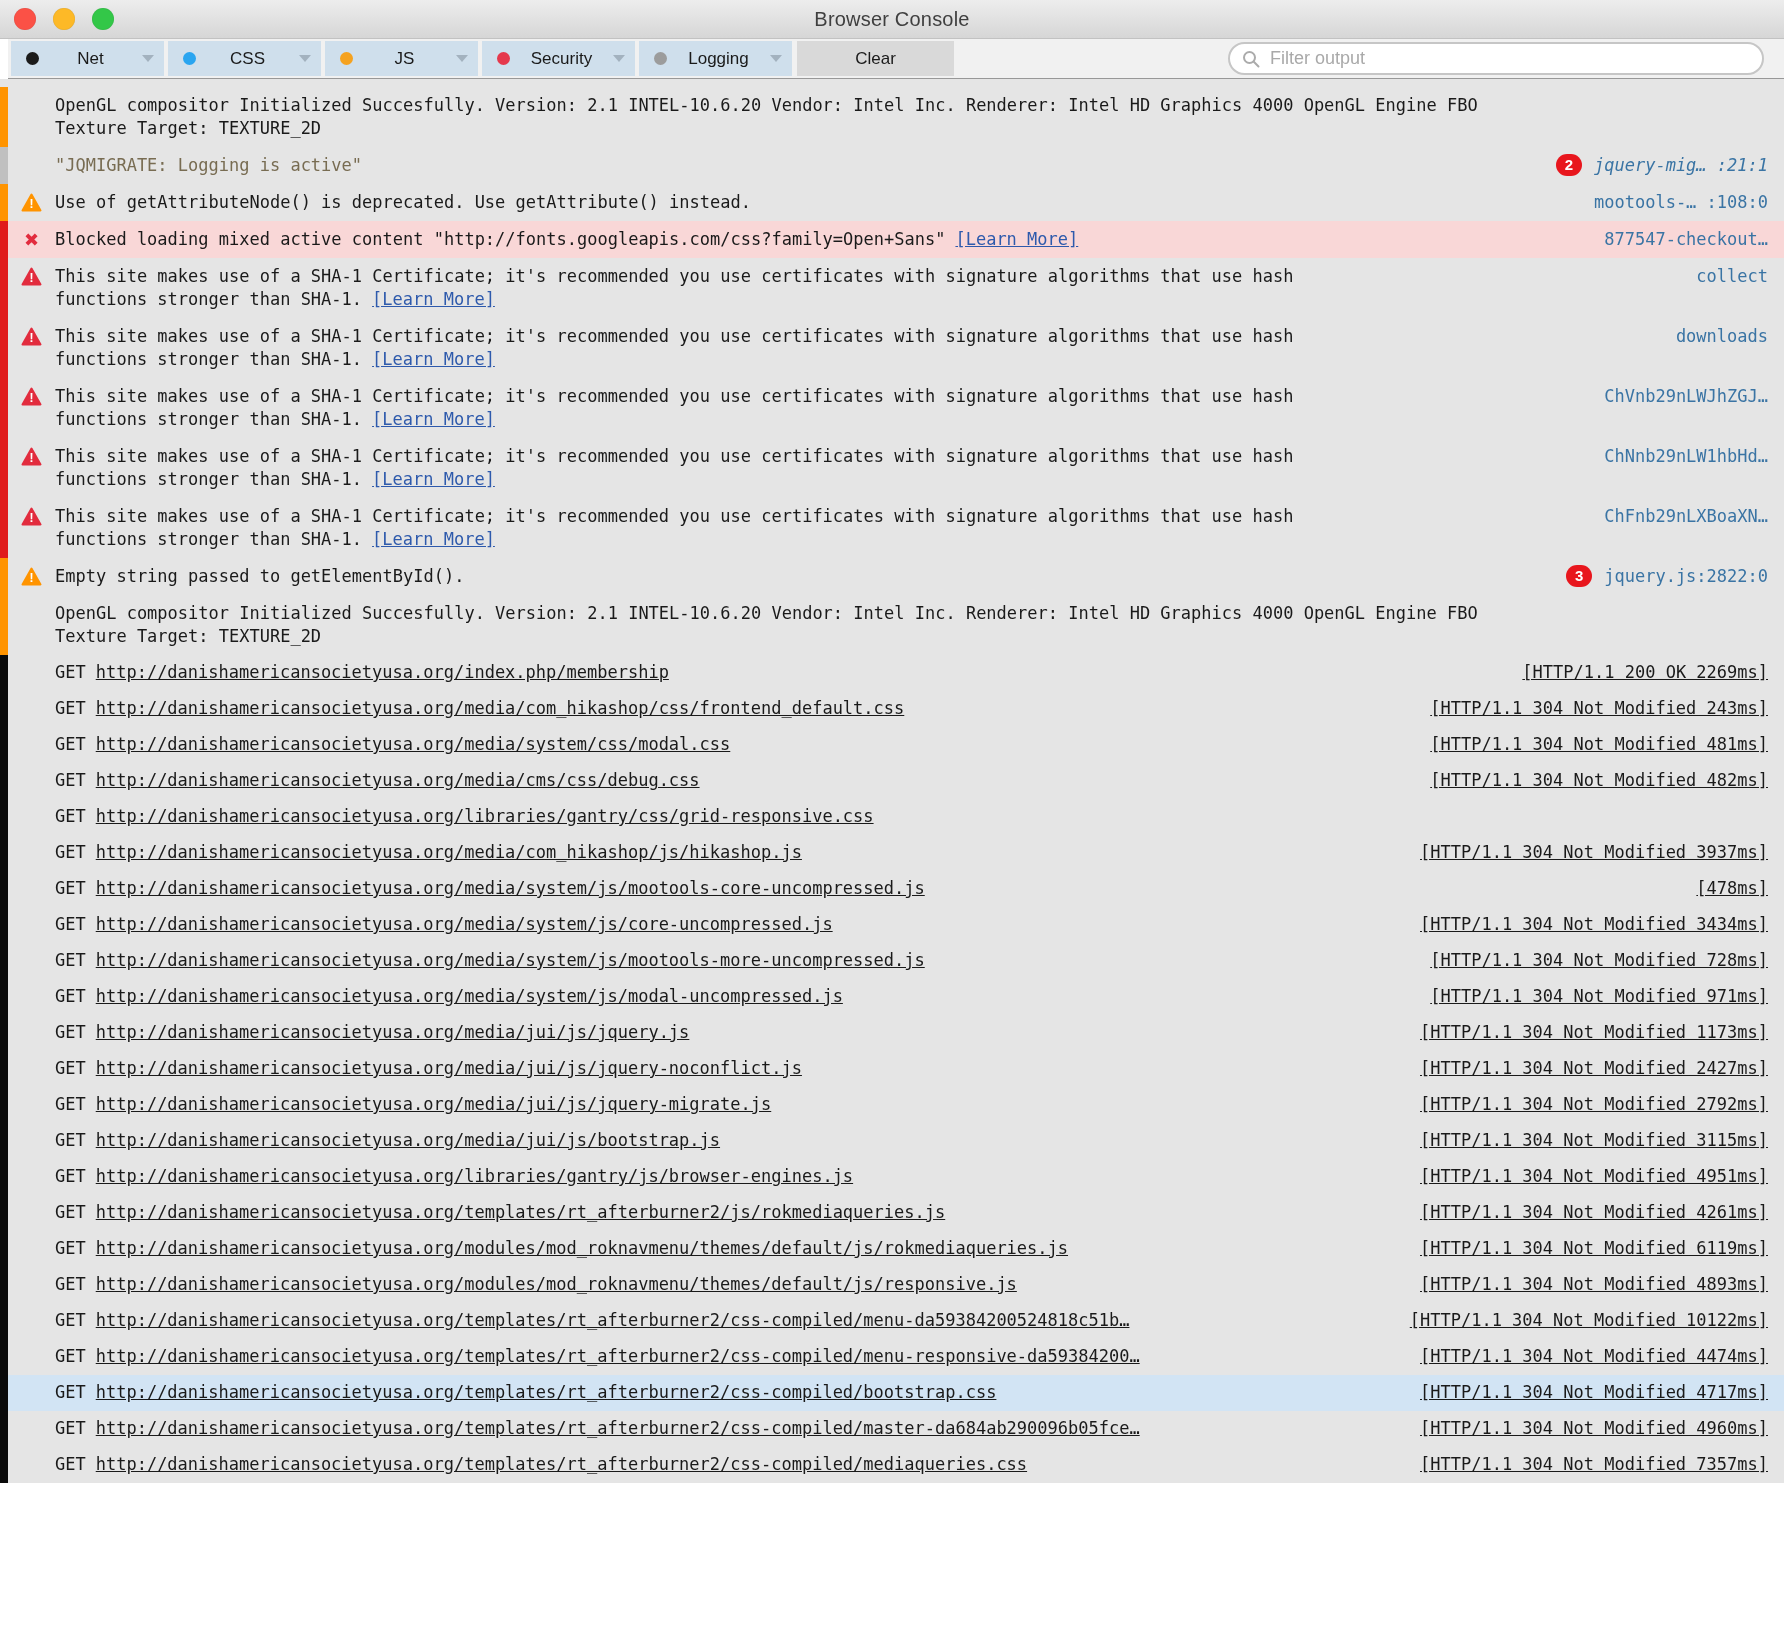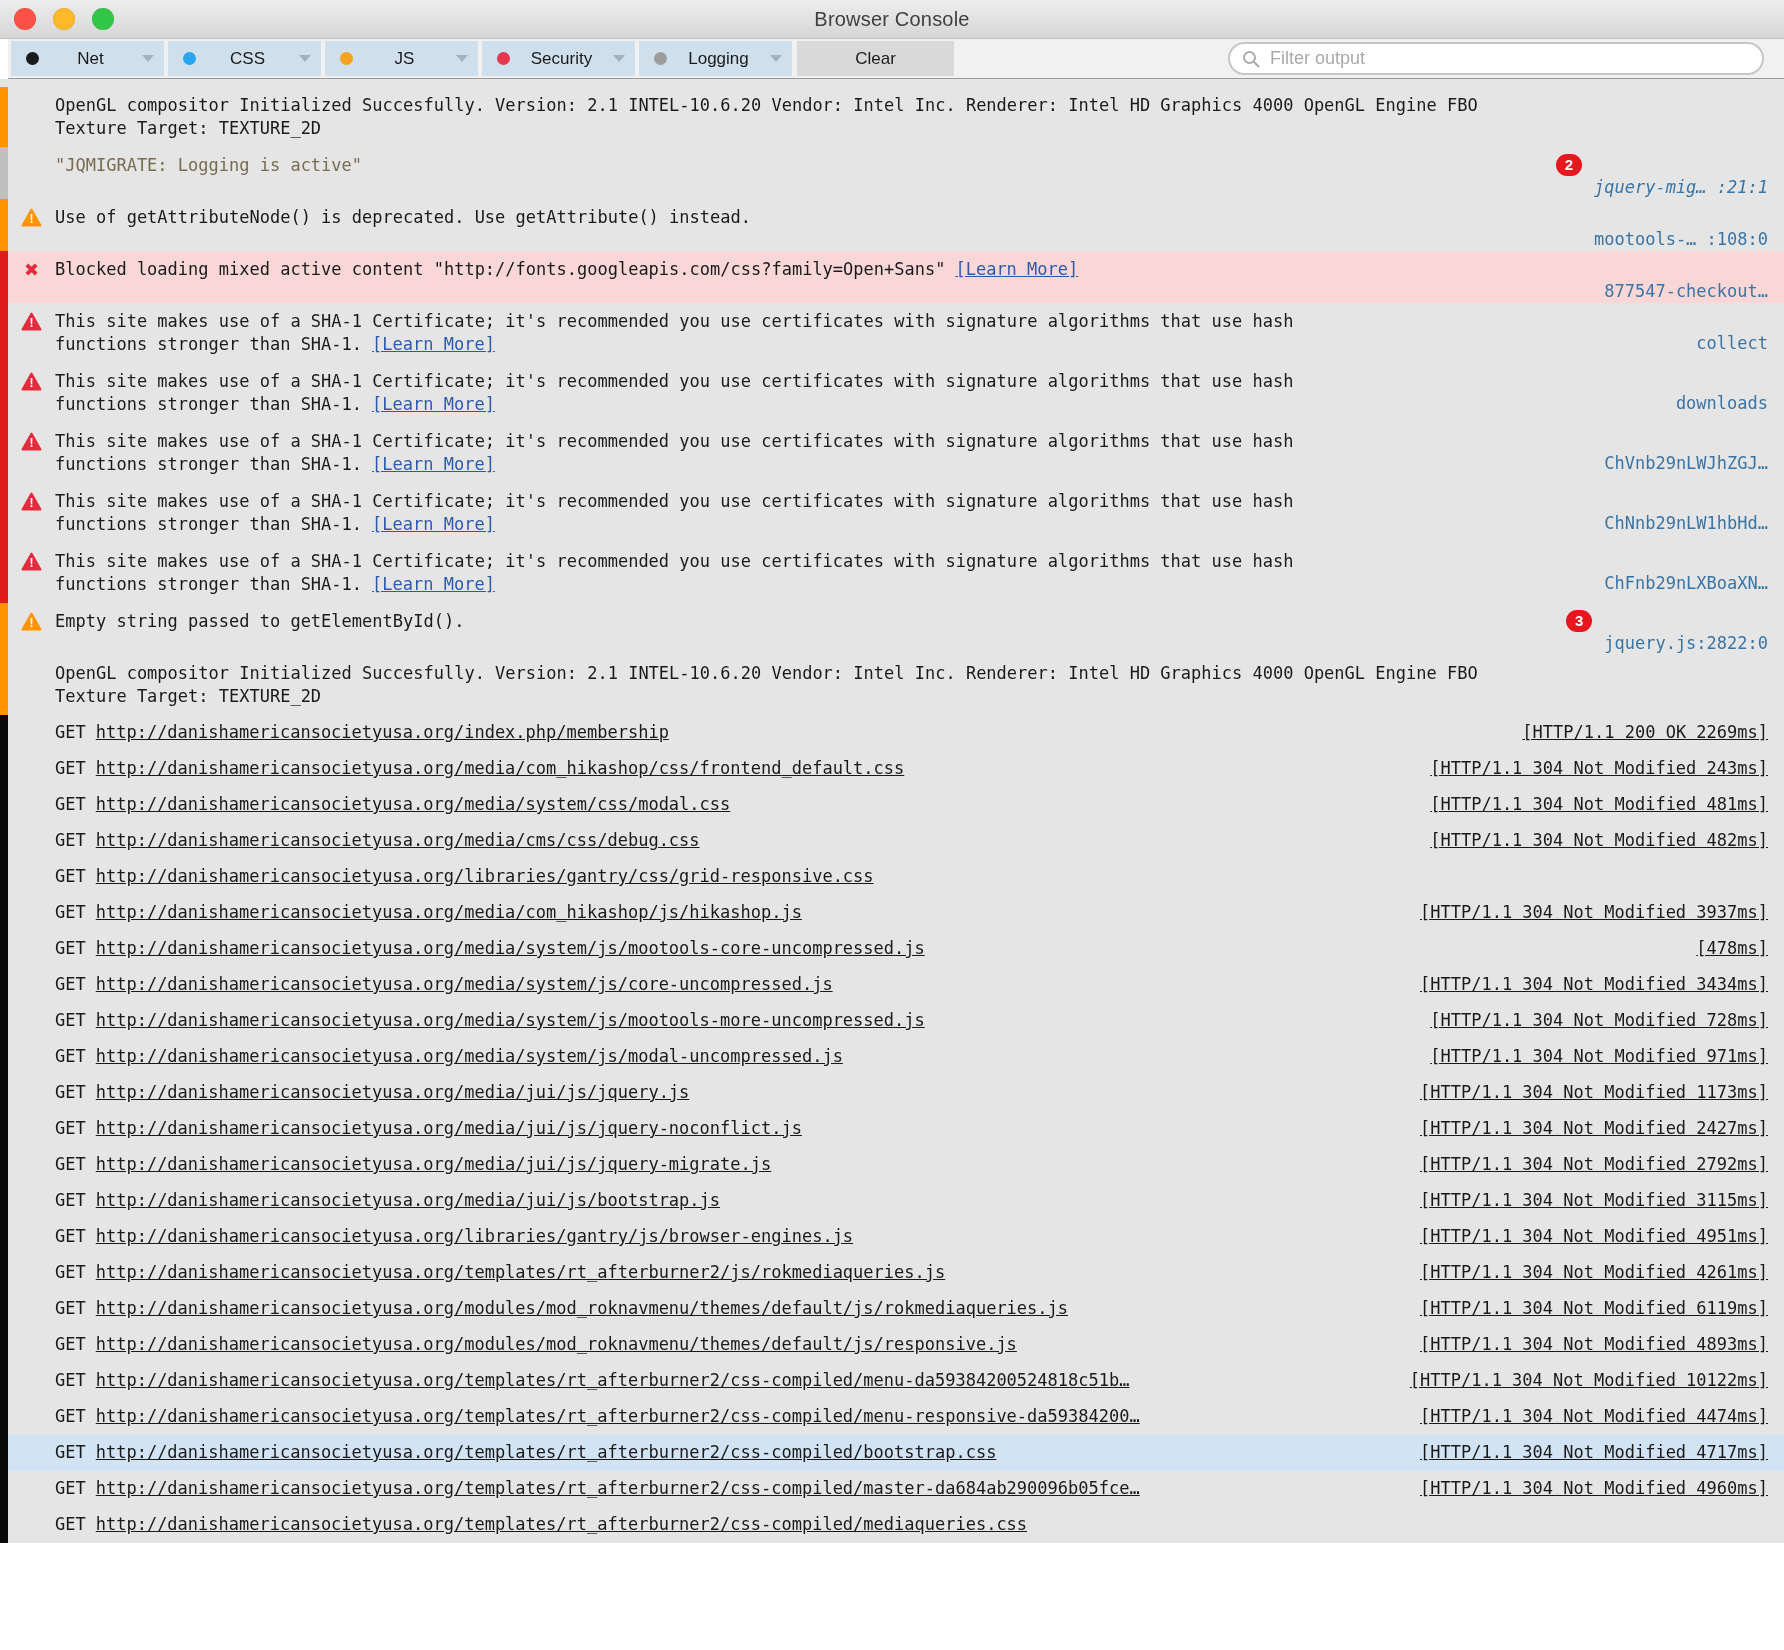--- a/index.html
+++ b/index.html
@@ -63,21 +63,21 @@
     flex:none;display:flex;align-items:flex-start;gap:12px;
     padding:7px 16px 0 12px;
     font-family:"DejaVu Sans Mono","Liberation Mono",monospace;
     font-size:17px;line-height:23px;
   }
   .row.net .meta{padding-top:6px;}
   .badge{
     font-family:"Liberation Sans",sans-serif;font-size:15px;font-weight:bold;
     color:#fff;border-radius:12px;padding:1px 9px 2px;margin-top:0;line-height:19px;
   }
-  .source{text-decoration:none;white-space:pre;cursor:pointer;margin-top:22px;}
+  .source{text-decoration:none;white-space:pre;cursor:pointer;}
   .source.italic{font-style:italic;}
   .status{color:#1a1a1a;text-decoration:underline;white-space:pre;cursor:pointer;}
   .method{margin-right:10px;}
   .url{color:#1a1a1a;text-decoration:underline;cursor:pointer;}
   .learnmore{text-decoration:underline;margin-left:10px;cursor:pointer;}
   .err-x{font-size:18px;font-weight:bold;line-height:20px;font-family:"DejaVu Sans",sans-serif;}
   .line{white-space:pre-wrap;}
 </style>
 </head>
 <body>
@@ -453,14 +453,17 @@
       <div class="icon-cell"></div>
       <div class="body"><span class="method">GET</span><a class="url">http://danishamericansocietyusa.org/templates/rt_afterburner2/css-compiled/master-da684ab290096b05fce…</a></div>
       <div class="meta">
         <a class="status">[HTTP/1.1 304 Not Modified 4960ms]</a>
       </div>
     </div>
     <div class="row net">
       <div class="strip" style="background: rgb(10, 10, 10);"></div>
       <div class="icon-cell"></div>
       <div class="body"><span class="method">GET</span><a class="url">http://danishamericansocietyusa.org/templates/rt_afterburner2/css-compiled/mediaqueries.css</a></div>
+      <div class="meta">
+        <a class="status">[HTTP/1.1 304 Not Modified 7357ms]</a>
+      </div>
     </div>
   </div>
 
 </body></html>

